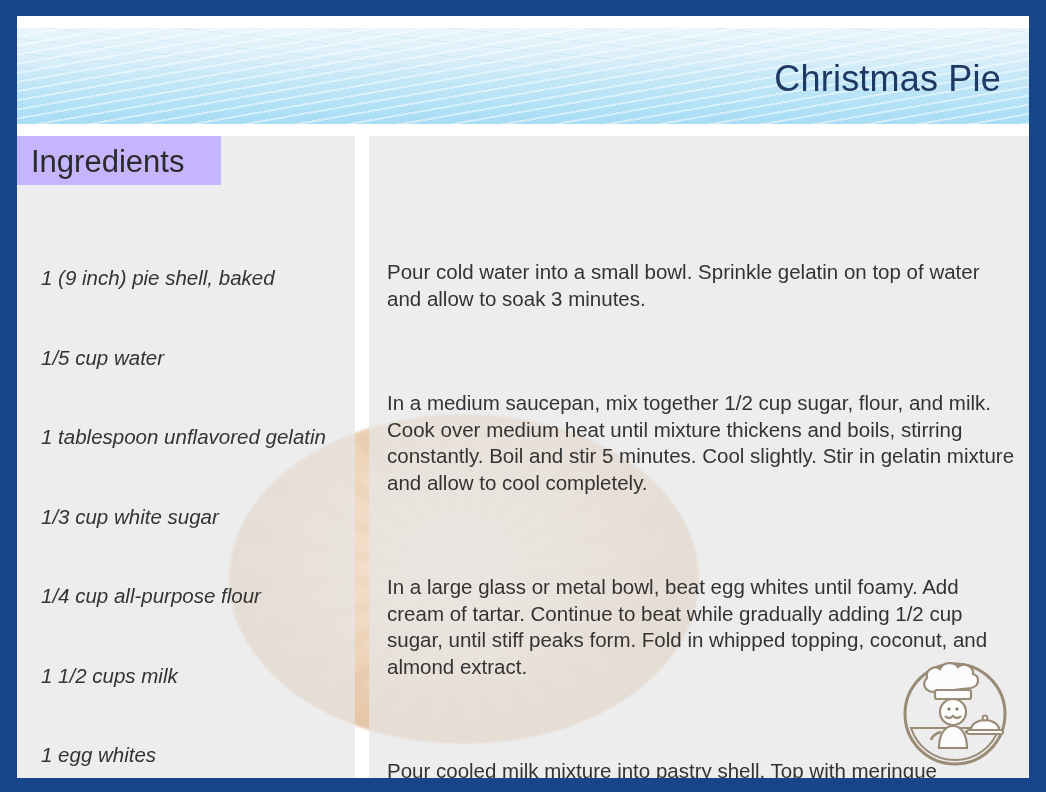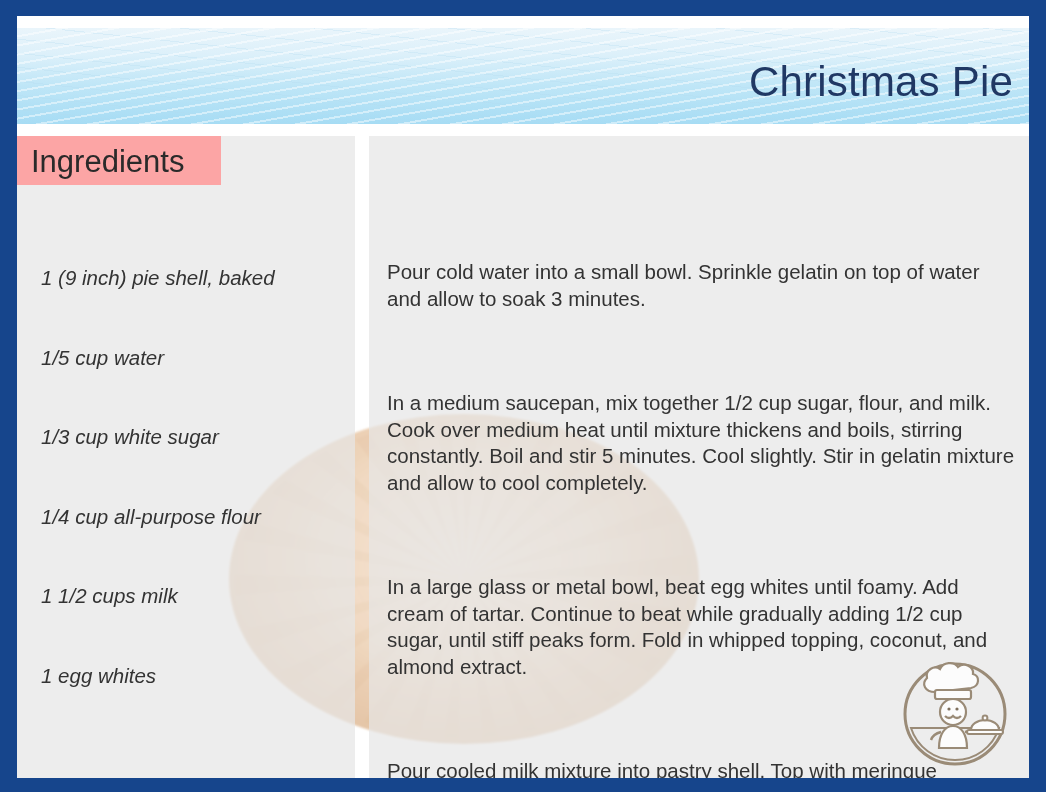--- a/index.html
+++ b/index.html
@@ -47,23 +47,23 @@
   #title-banner .streaks {
     position: absolute;
     inset: 0;
     background:
       repeating-linear-gradient(-10deg, rgba(255,255,255,0.55) 0px, rgba(255,255,255,0.55) 2px, rgba(255,255,255,0) 2px, rgba(255,255,255,0) 9px),
       repeating-linear-gradient(6deg, rgba(180,220,240,0.35) 0px, rgba(180,220,240,0.35) 1px, rgba(255,255,255,0) 1px, rgba(255,255,255,0) 14px);
     opacity: .85;
   }
   #title-text {
     position: absolute;
-    right: 16px;
+    right: 28px;
     top: 30px;
-    font-size: 42px;
+    font-size: 36px;
     color: #203864;
     letter-spacing: .2px;
   }
 
   
   #pie-photo {
     position: absolute;
     left: 212px;
     top: 398px;
     width: 470px;
@@ -98,21 +98,21 @@
     left: 352px;
     top: 120px;
     width: 660px;
     height: 642px;
   }
 
   .section-head {
     position: absolute;
     top: 0;
     left: 0;
-    background: #fca5a5;
+    background: #c4b5fd;
     color: #2a2a2a;
     font-size: 31px;
     padding: 10px 16px 8px 14px;
     line-height: 1;
   }
   #ingredients-head { width: 174px; }
   #directions-head { width: 150px; left: 10px; }
 
   .body-text {
     position: absolute;
@@ -161,20 +161,21 @@
 
     <div id="pie-photo">
       <div class="crust"></div>
     </div>
 
     <div class="panel" id="ingredients-panel">
       <div class="section-head" id="ingredients-head">Ingredients</div>
       <div class="body-text" id="ingredients-list">
         <div class="line">1 (9 inch) pie shell, baked</div>
         <div class="line">1/5 cup water</div>
+        <div class="line">1 tablespoon unflavored gelatin</div>
         <div class="line">1/3 cup white sugar</div>
         <div class="line">1/4 cup all-purpose flour</div>
         <div class="line">1 1/2 cups milk</div>
         <div class="line">1 egg whites</div>
         
         
         
         
         
       </div>

